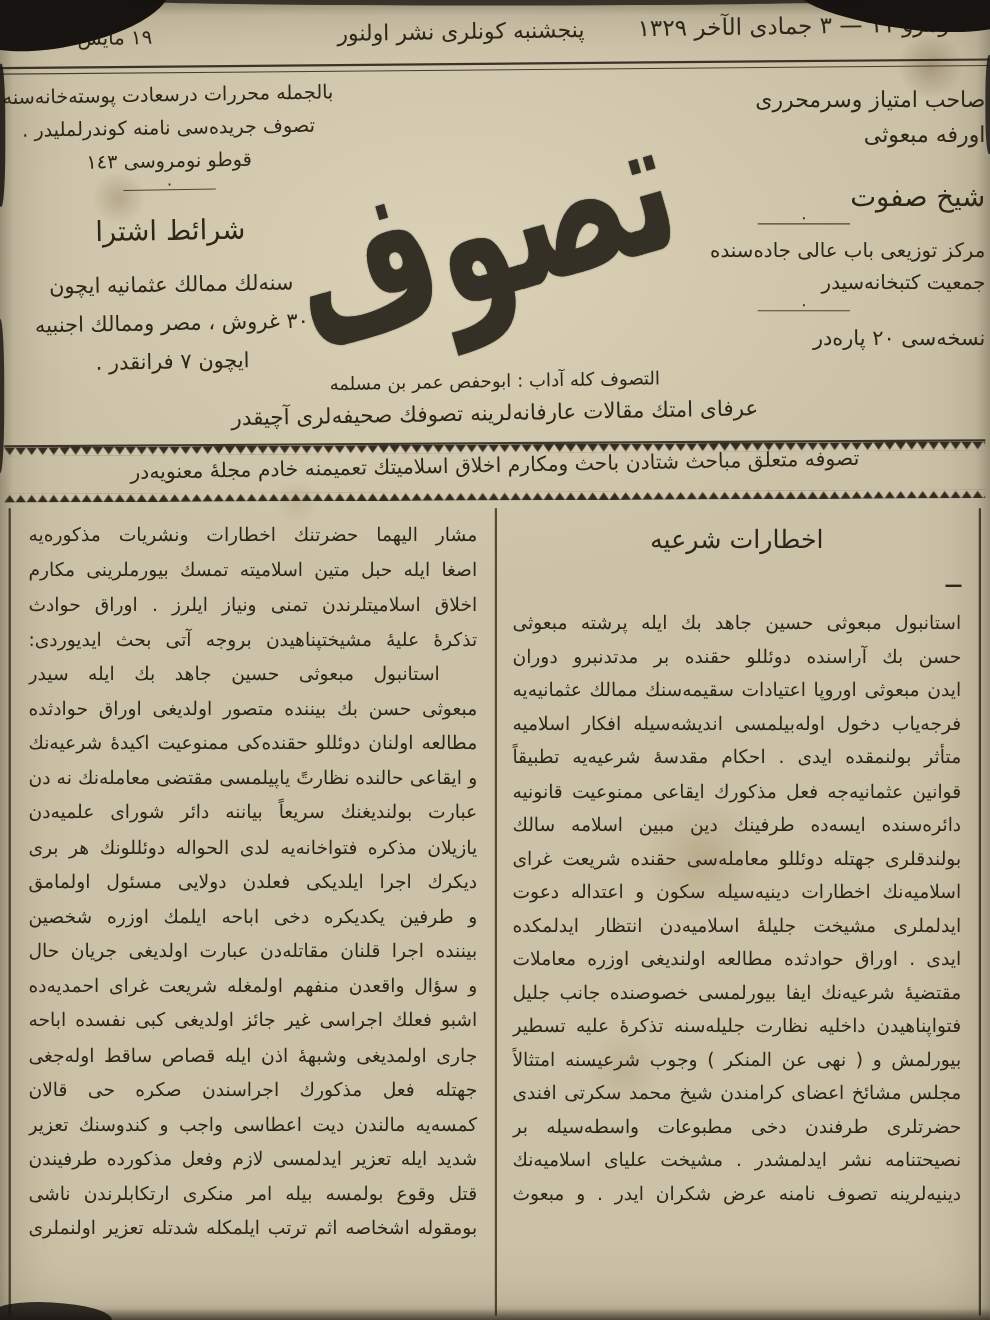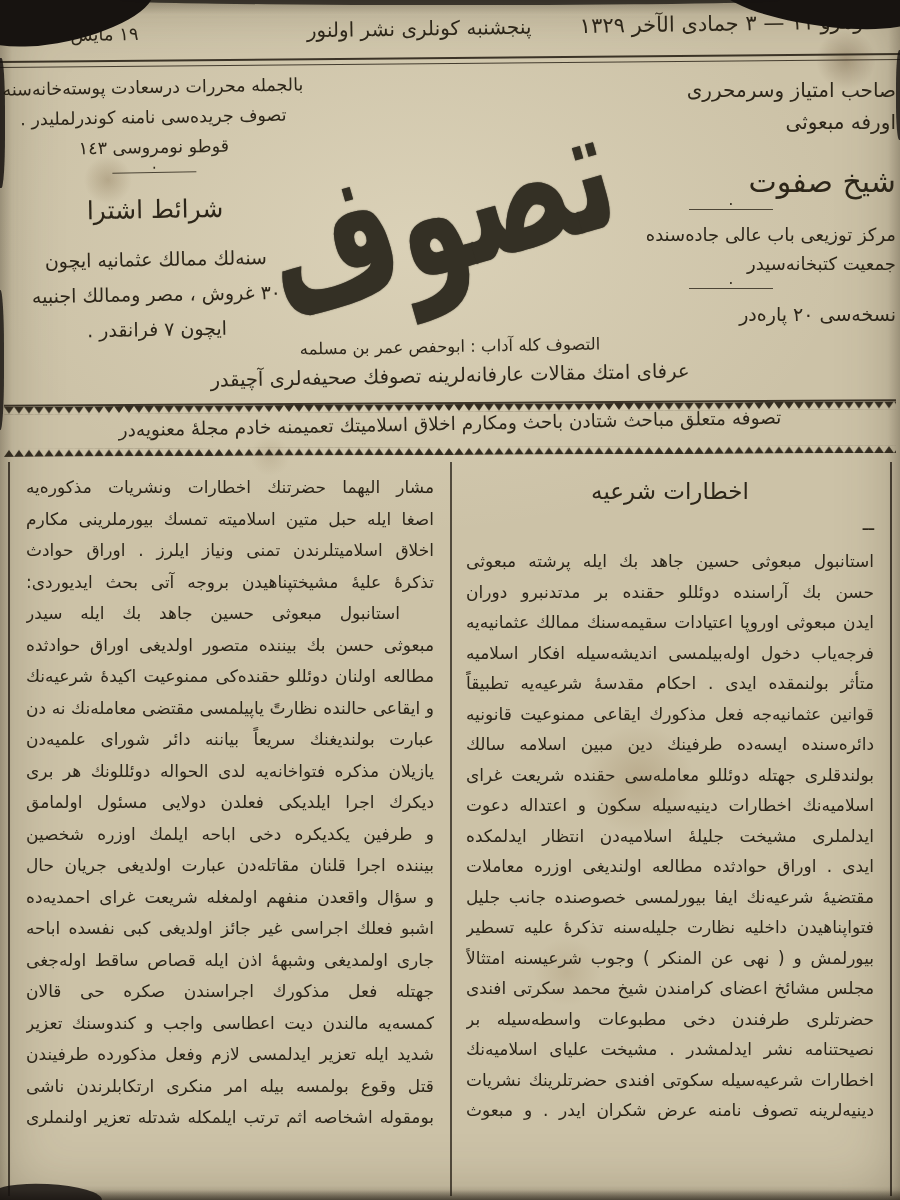--- a/index.html
+++ b/index.html
@@ -39,21 +39,21 @@
   .hdr-issue{font-size:21px;letter-spacing:.5px;}
   .hdr-day{font-size:20px;margin-left:120px;}
   .hdr-date{font-size:18px;}
   .rule-double{position:absolute;top:57px;left:0;width:100%;height:7px;
     border-top:2.5px solid rgba(43,36,25,.9);border-bottom:1.5px solid rgba(43,36,25,.85);
     transform:rotate(-.5deg);}
 
   
   .mast-right{position:absolute;top:74px;right:4px;width:330px;text-align:right;}
   .mast-right .m1{font-size:20px;line-height:32px;}
-  .mast-right .name{font-size:30px;margin:26px 0 6px;}
+  .mast-right .name{font-size:25px;margin:26px 0 6px;}
   .mast-right .dist{font-size:18px;line-height:29px;}
   .mast-right .price{font-size:19px;margin-top:14px;}
   .mini-div{width:84px;margin:10px auto;border-top:1.5px solid rgba(43,36,25,.8);position:relative;}
   .mini-div::after{content:"·";position:absolute;top:-14px;left:50%;transform:translateX(-50%);font-size:15px;}
 
   .mast-left{position:absolute;top:72px;left:2px;width:306px;text-align:center;transform:rotate(-1deg);}
   .mast-left .a1{font-size:17.5px;line-height:30px;}
   .mast-left .sh{font-size:25px;margin:22px 0 18px;letter-spacing:2px;}
   .mast-left .s1{font-size:19px;line-height:35px;}
 
@@ -76,21 +76,21 @@
     transform:rotate(-1.1deg);z-index:3;}
 
   
   .body-frame{position:absolute;top:462px;left:8px;right:8px;bottom:4px;
     border-right:2px solid rgba(40,33,24,.8);border-left:2px solid rgba(40,33,24,.8);
     display:flex;direction:rtl;}
   .body-frame::before{content:"";position:absolute;left:50%;top:0;bottom:0;width:1.5px;
     background:rgba(40,33,24,.75);}
   .col{width:50%;padding:0 16px;}
   .art-title{font-size:23px;text-align:center;margin-top:16px;letter-spacing:1px;}
-  .art-dash{font-size:19px;margin:8px 0 12px;}
+  .art-dash{font-size:24px;margin:8px 0 12px;}
   .ln{font-size:17px;text-align:justify;text-align-last:justify;overflow:hidden;}
   .col-r .ln{line-height:30.5px;height:30.5px;}
   .col-l .ln{line-height:31.5px;height:31.5px;}
   .col-l{padding-top:10px;}
   .indent{padding-right:34px;}
 </style>
 </head>
 <body>
 
 <div class="sheet">
@@ -177,21 +177,20 @@
       <div class="ln">بولندقلرى جهتله دوئللو معامله‌سى حقنده شريعت غراى</div>
       <div class="ln">اسلاميه‌نك اخطارات دينيه‌سيله سكون و اعتداله دعوت</div>
       <div class="ln">ايدلملرى مشيخت جليلهٔ اسلاميه‌دن انتظار ايدلمكده</div>
       <div class="ln">ايدى . اوراق حوادثده مطالعه اولنديغى اوزره معاملات</div>
       <div class="ln">مقتضيهٔ شرعيه‌نك ايفا بيورلمسى خصوصنده جانب جليل</div>
       <div class="ln">فتواپناهيدن داخليه نظارت جليله‌سنه تذكرهٔ عليه تسطير</div>
       <div class="ln">بيورلمش و ( نهى عن المنكر ) وجوب شرعيسنه امتثالاً</div>
       <div class="ln">مجلس مشائخ اعضاى كرامندن شيخ محمد سكرتى افندى</div>
       <div class="ln">حضرتلرى طرفندن دخى مطبوعات واسطه‌سيله بر</div>
       <div class="ln">نصيحتنامه نشر ايدلمشدر . مشيخت علياى اسلاميه‌نك</div>
-      <div class="ln">اخطارات شرعيه‌سيله سكوتى افندى حضرتلرينك نشريات</div>
       <div class="ln">دينيه‌لرينه تصوف نامنه عرض شكران ايدر . و مبعوث</div>
     </div>
 
     <div class="col col-l">
       <div class="ln">مشار اليهما حضرتنك اخطارات ونشريات مذكوره‌يه</div>
       <div class="ln">اصغا ايله حبل متين اسلاميته تمسك بيورملرينى مكارم</div>
       <div class="ln">اخلاق اسلاميتلرندن تمنى ونياز ايلرز . اوراق حوادث</div>
       <div class="ln">تذكرهٔ عليهٔ مشيختپناهيدن بروجه آتى بحث ايديوردى:</div>
       <div class="ln indent">استانبول مبعوثى حسين جاهد بك ايله سيدر</div>
       <div class="ln">مبعوثى حسن بك بيننده متصور اولديغى اوراق حوادثده</div>

